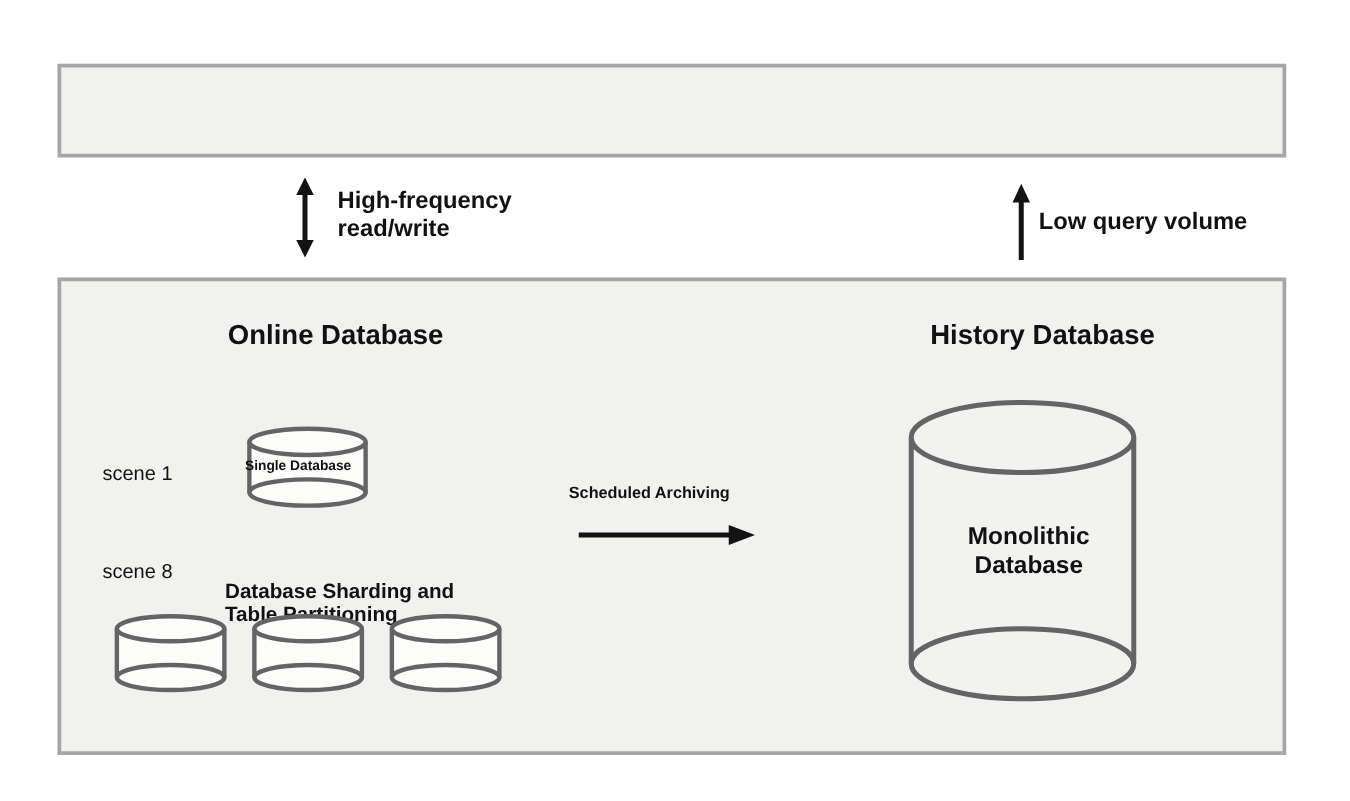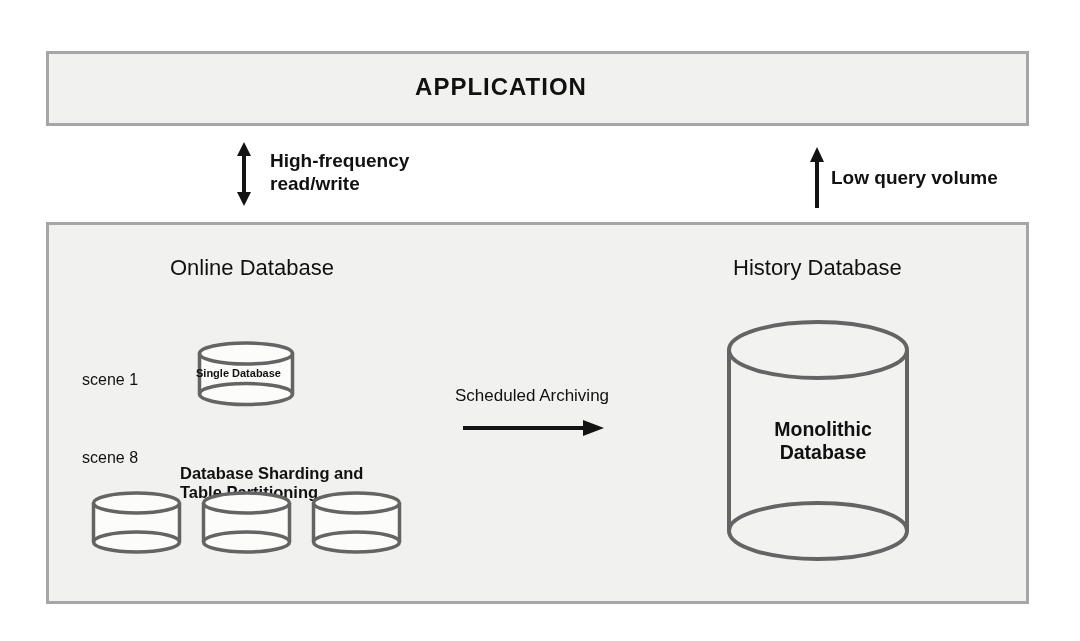--- a/index.html
+++ b/index.html
@@ -22,37 +22,37 @@
   .app-title {
     position: absolute; left: 46px; top: 73px; width: 910px;
     text-align: center; font-size: 24px; font-weight: bold; letter-spacing: 1px;
   }
 
   .flow-label { position: absolute; font-weight: bold; font-size: 19px; line-height: 23px; white-space: nowrap; }
   #hf-label { left: 270px; top: 149px; }
   #lq-label { left: 831px; top: 166px; }
 
   .section-title {
-    position: absolute; font-size: 22px; font-weight: normal;
-    text-align: left; white-space: nowrap;
+    position: absolute; font-size: 22px; font-weight: bold;
+    text-align: center; white-space: nowrap;
   }
   #online-title  { left: 170px; top: 255px; width: 197px; }
   #history-title { left: 733px; top: 255px; width: 202px; }
 
   .scene-label { position: absolute; font-size: 16px; font-weight: 500; white-space: nowrap; }
   #scene1-label { left: 82px; top: 371px; }
   #scene2-label { left: 82px; top: 449px; }
 
   #sharding-caption {
     position: absolute; left: 180px; top: 437px; width: 205px;
     font-size: 16.5px; font-weight: bold; line-height: 19px; margin-top: 27px;
   }
   #archiving-label {
     position: absolute; left: 455px; top: 386px;
-    font-size: 17px; font-weight: 400; white-space: nowrap;
+    font-size: 13px; font-weight: 700; white-space: nowrap;
   }
 
   .cyl { position: absolute; }
   .cyl svg { display: block; position: absolute; left: 0; top: 0; }
   #single-db { left: 196px; top: 340px; width: 100px; height: 68px; }
   #single-db .cyl-label {
     position: absolute; left: 0; top: 27px; width: 100%;
     text-align: left; font-size: 11px; font-weight: 600; white-space: nowrap;
   }
   #shard-db-1 { left: 90px;  top: 490px; width: 93px; height: 65px; }
@@ -65,21 +65,20 @@
   }
 
   .arrow { position: absolute; }
 </style>
 </head>
 <body>
 
 <div class="stage">
 
   <div class="panel" id="app-box"></div>
-  <div class="app-title">APPLICATION</div>
 
   <svg class="arrow" id="hf-arrow" width="22" height="66" style="left:233px; top:141px;" viewBox="0 0 22 66">
     <line x1="11" y1="13" x2="11" y2="53" stroke="#131313" stroke-width="4"></line>
     <polygon points="11,1 4,15 18,15" fill="#131313"></polygon>
     <polygon points="11,65 4,51 18,51" fill="#131313"></polygon>
   </svg>
   <div class="flow-label" id="hf-label">
     <div>High-frequency</div>
     <div>read/write</div>
   </div>

